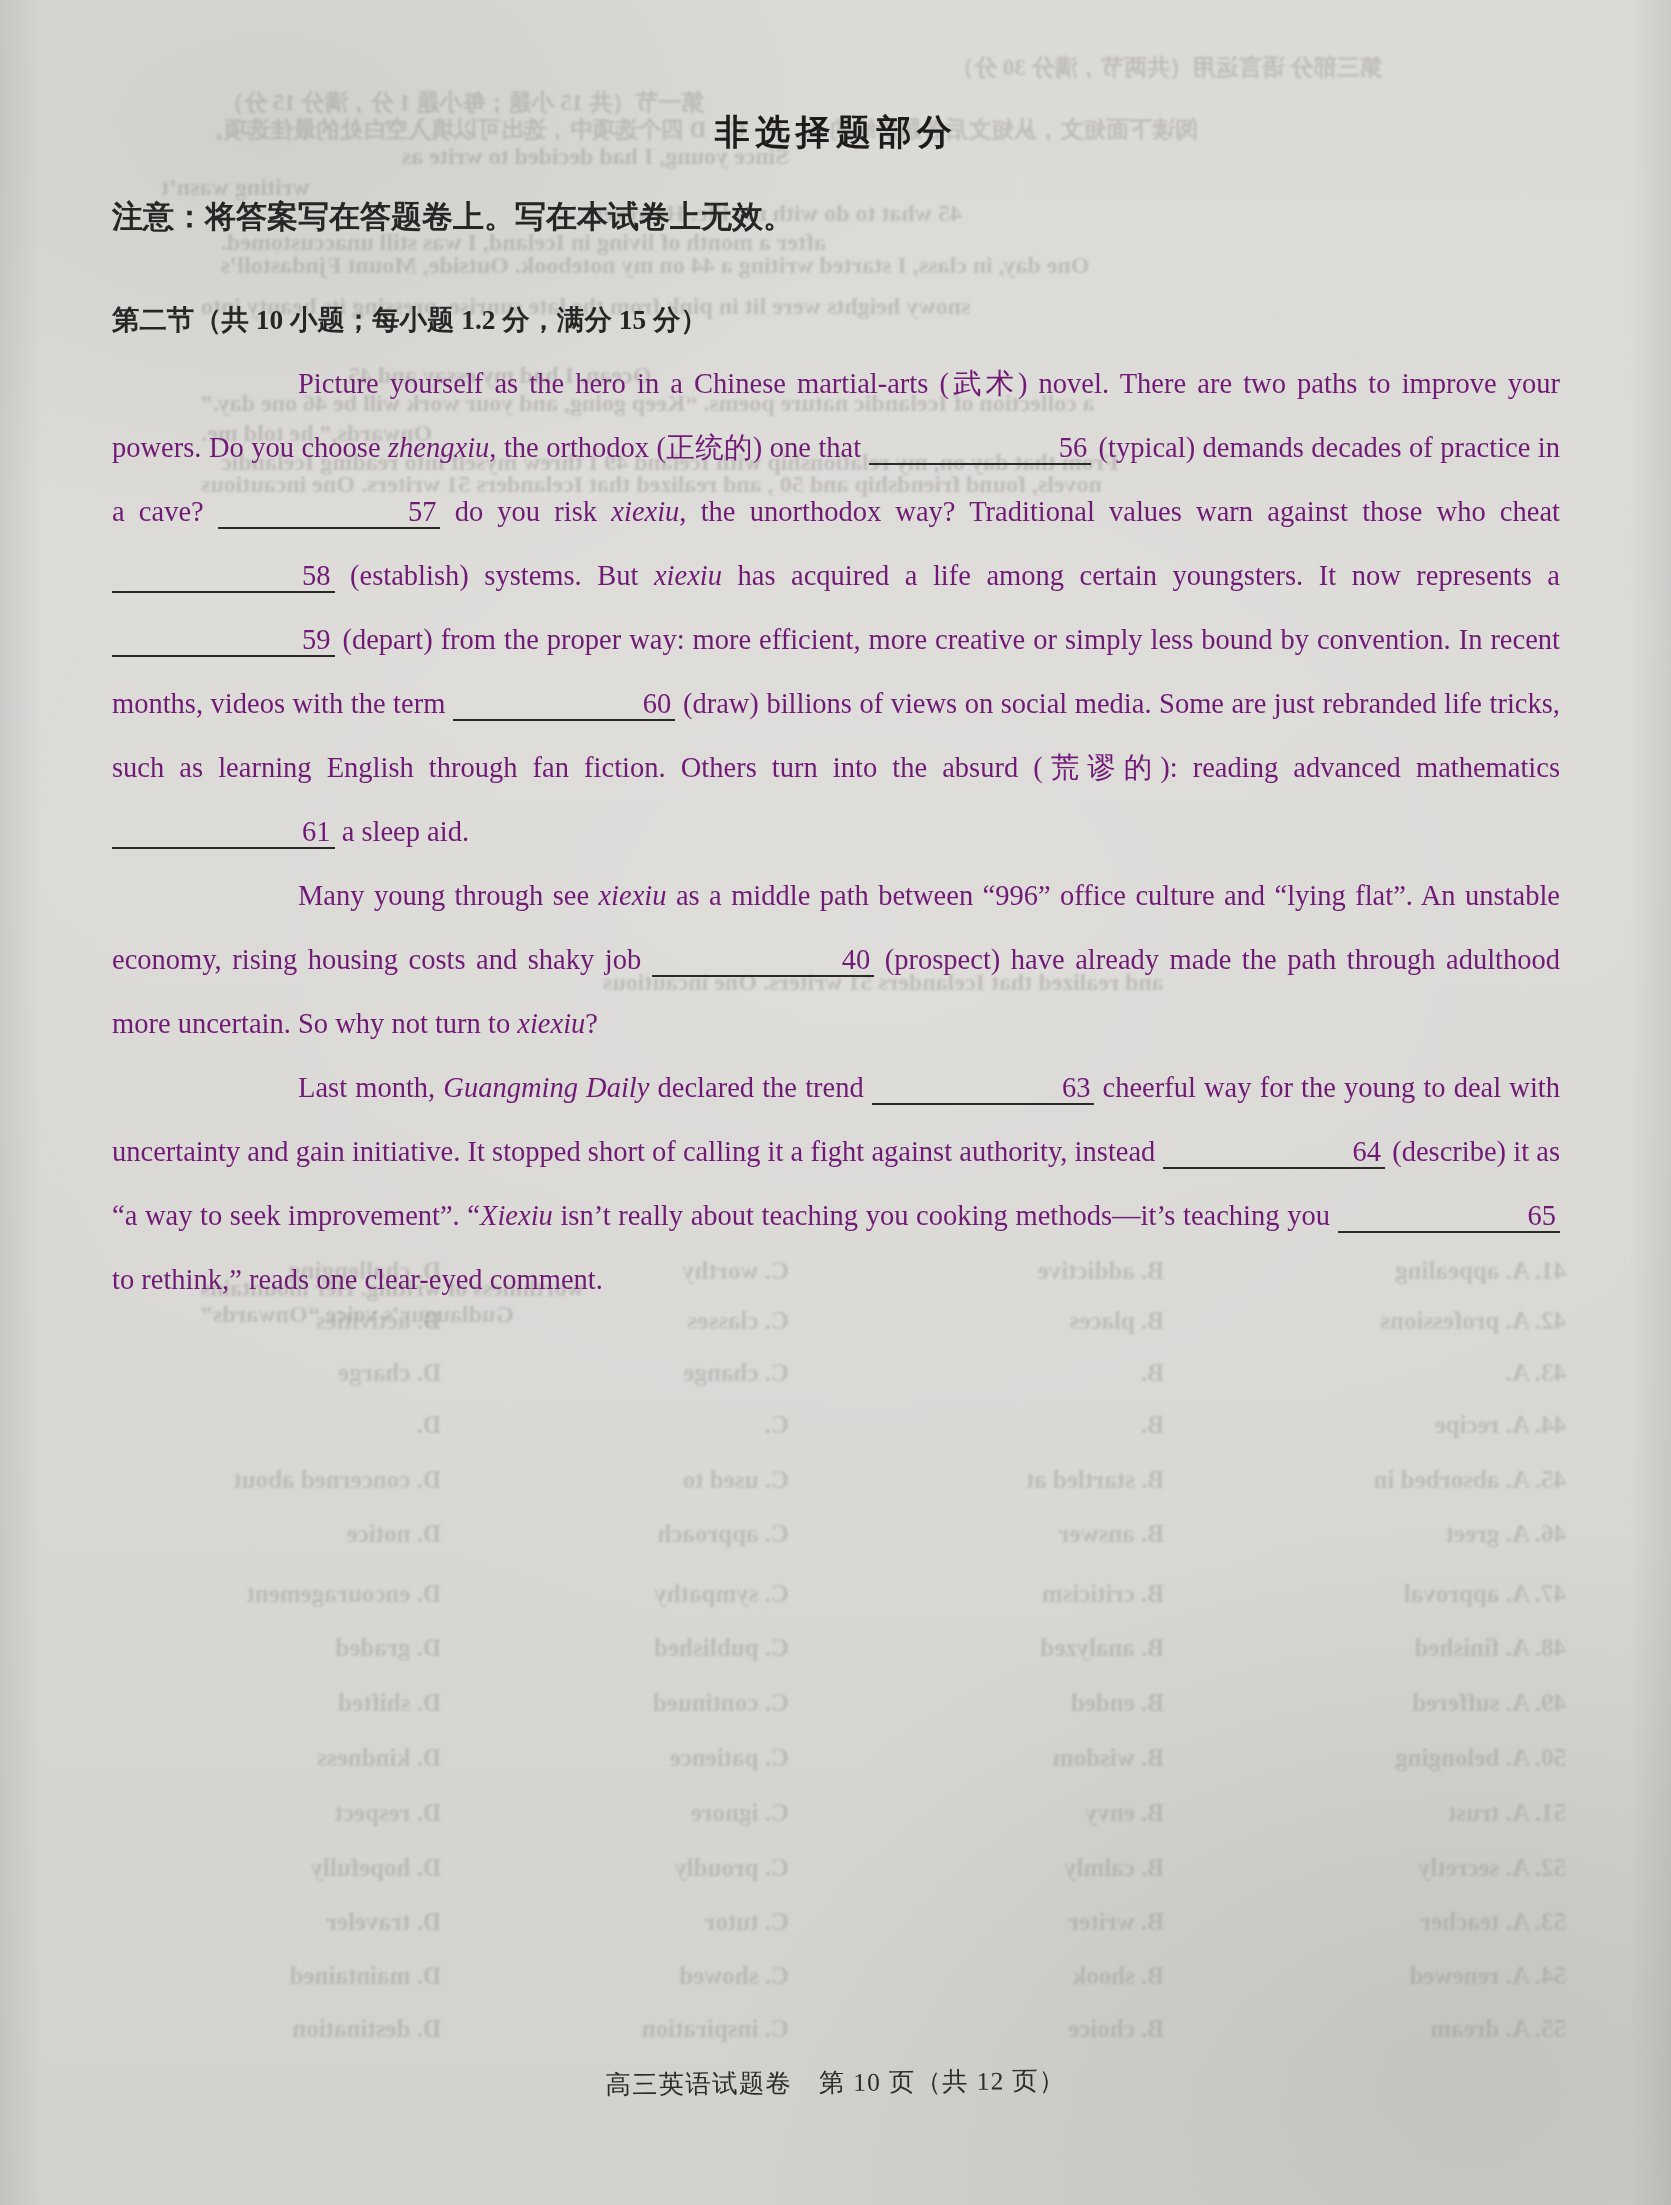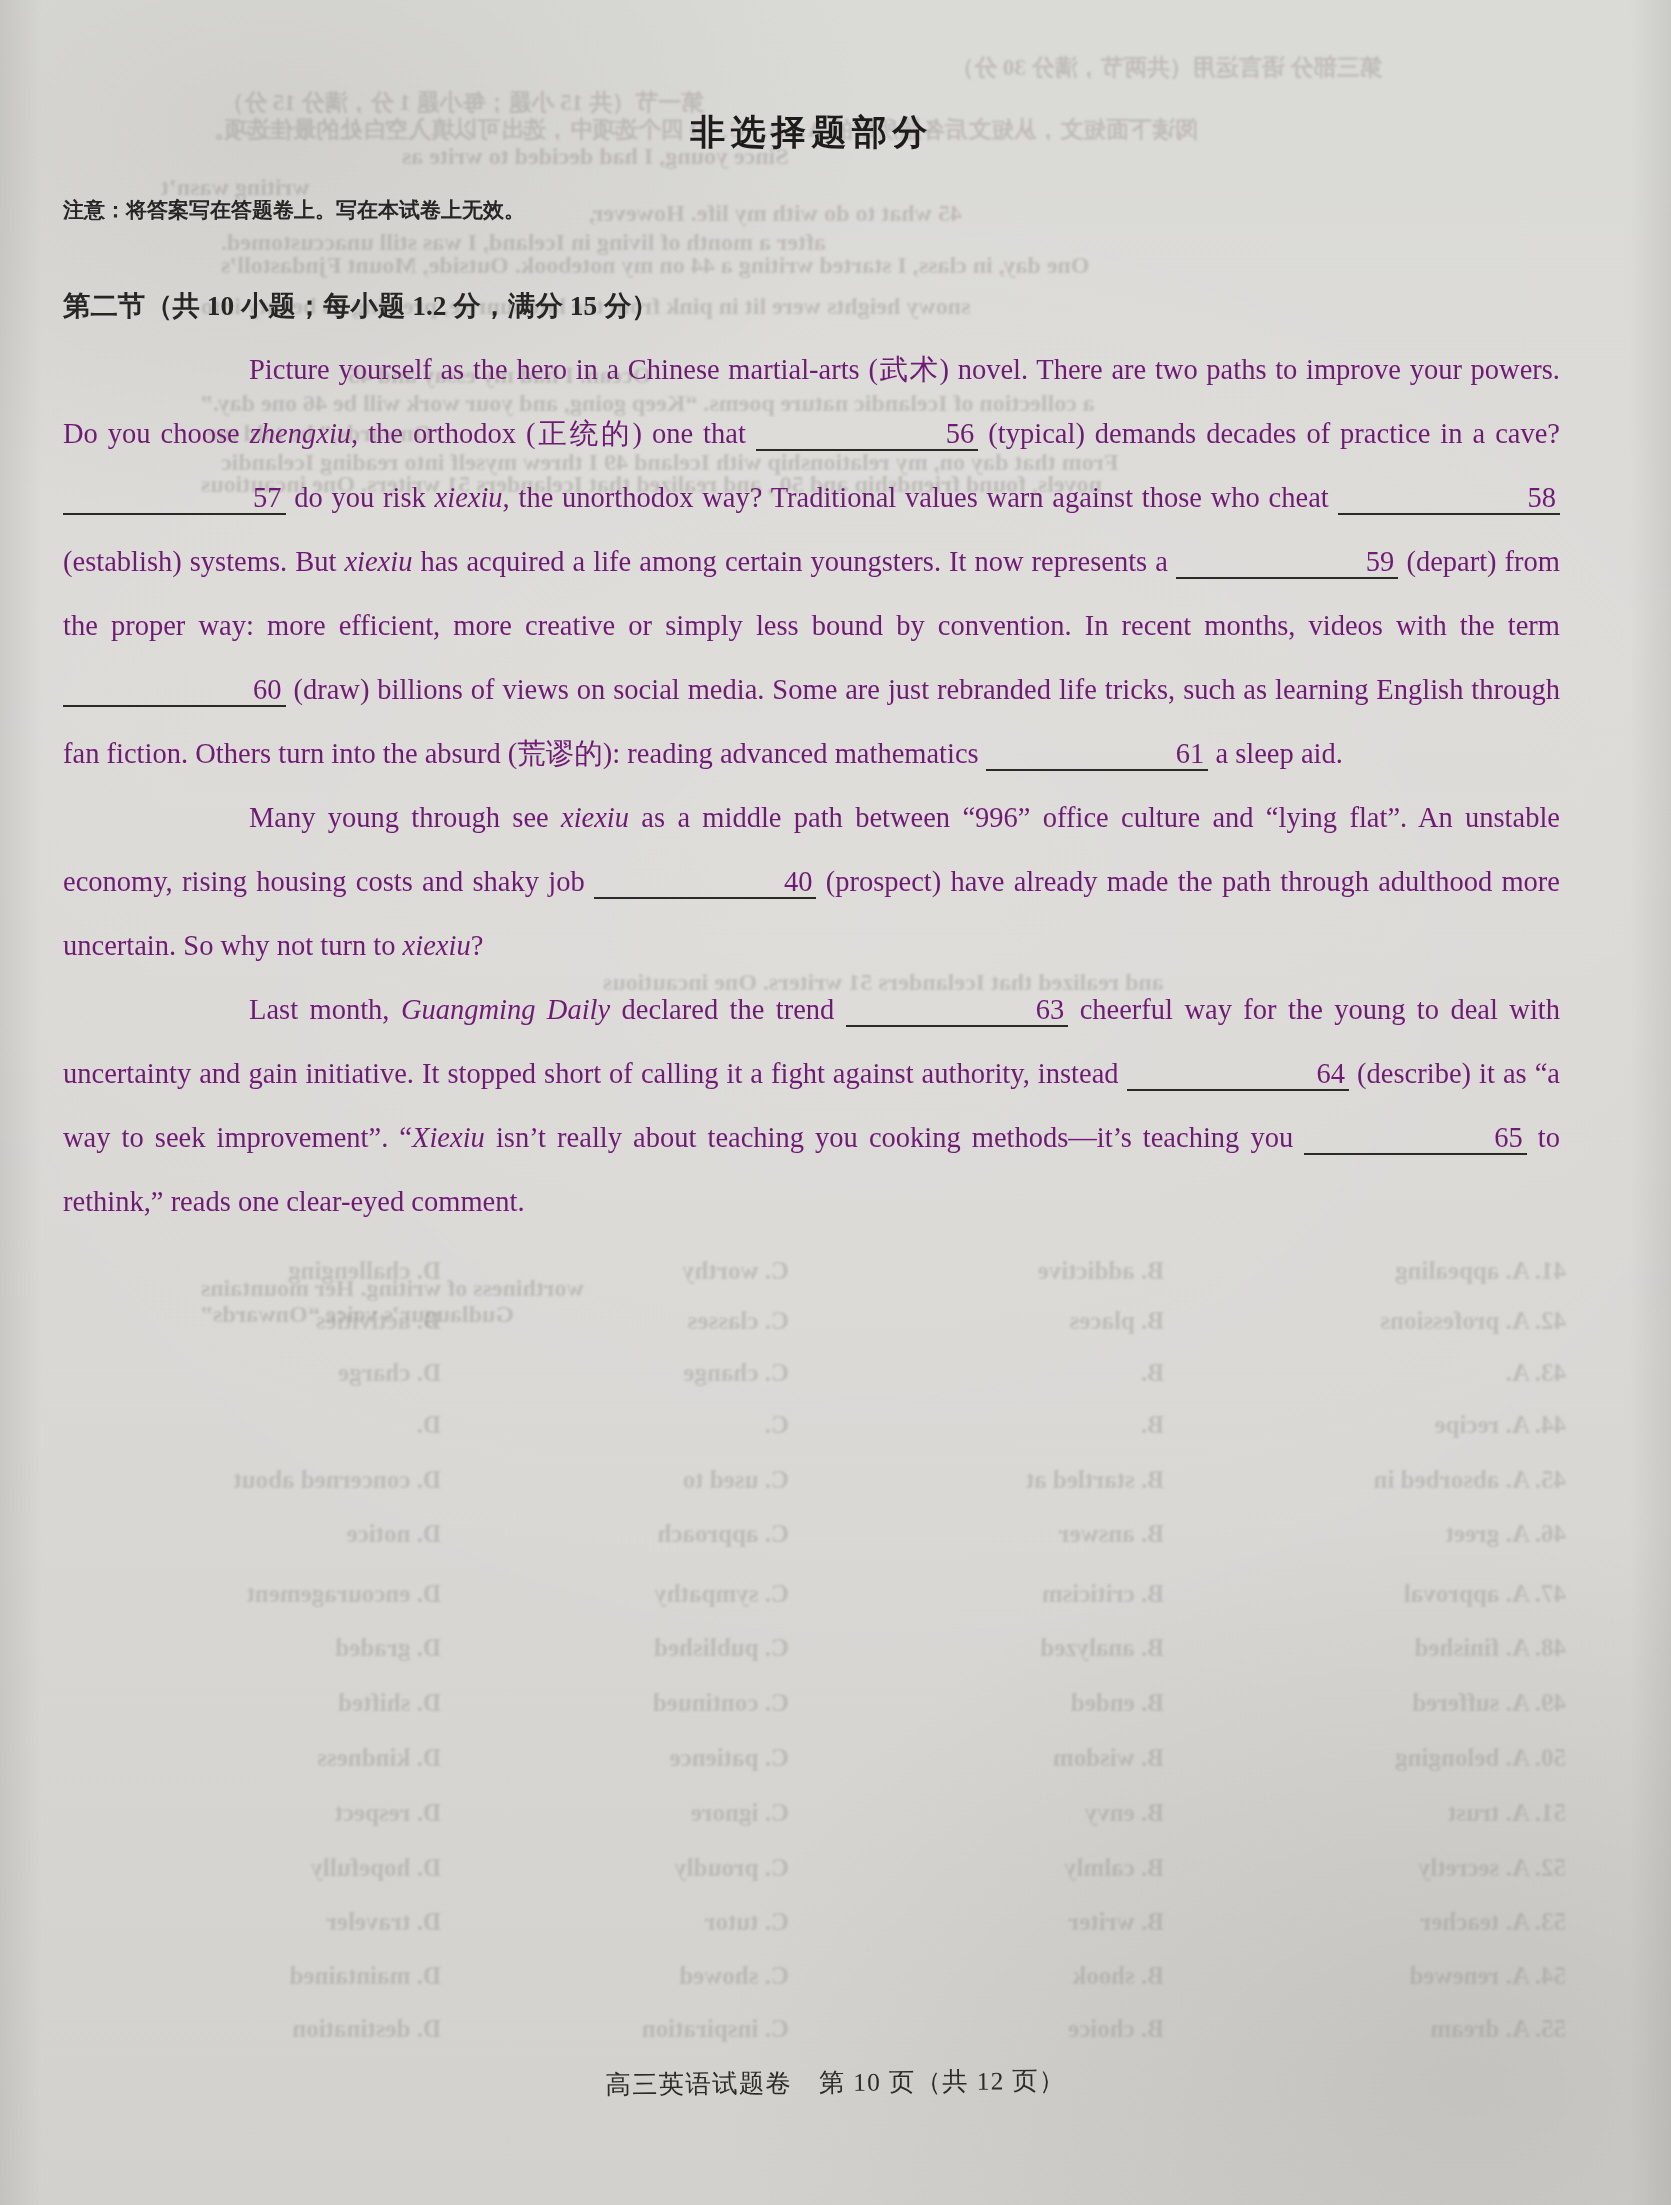--- a/index.html
+++ b/index.html
@@ -34,31 +34,31 @@
     position:absolute;left:167px;width:1399px;display:flex;
     transform:scaleX(-1);
     filter:blur(1.1px);
     opacity:.36;color:#908d88;font-size:25px;font-weight:600;white-space:nowrap;
   }
   .bleed-cell{flex:0 0 375px;overflow:visible;}
   .bleed-cell:nth-child(1){flex:0 0 402px;}
   .bleed-cell:nth-child(3){flex:0 0 348px;}
   .bleed-cell:nth-child(4){flex:1 1 auto;}
   
-  .content{position:absolute;inset:0;z-index:2;padding:0 111px 0 63px;}
+  .content{position:absolute;inset:0;z-index:2;padding:0 111px 0 112px;}
   .title{
     margin:109px 0 0 0;
     text-align:center;
     font-family:"DejaVu Sans","Liberation Sans",sans-serif;
     font-weight:700;font-size:35px;letter-spacing:5.4px;
     color:#1e1c1a;
   }
   .notice{
     margin:40px 0 0 0;
-    font-size:21px;font-weight:700;color:#282624;
+    font-size:31px;font-weight:700;color:#282624;
   }
   .section-heading{
     margin:50px 0 0 0;
     font-size:27.4px;font-weight:700;line-height:64px;color:#282624;
   }
   .instructions{
     margin:0;padding-left:58px;
     font-size:27.4px;font-weight:700;line-height:64px;color:#282624;
   }
   .passage p{

